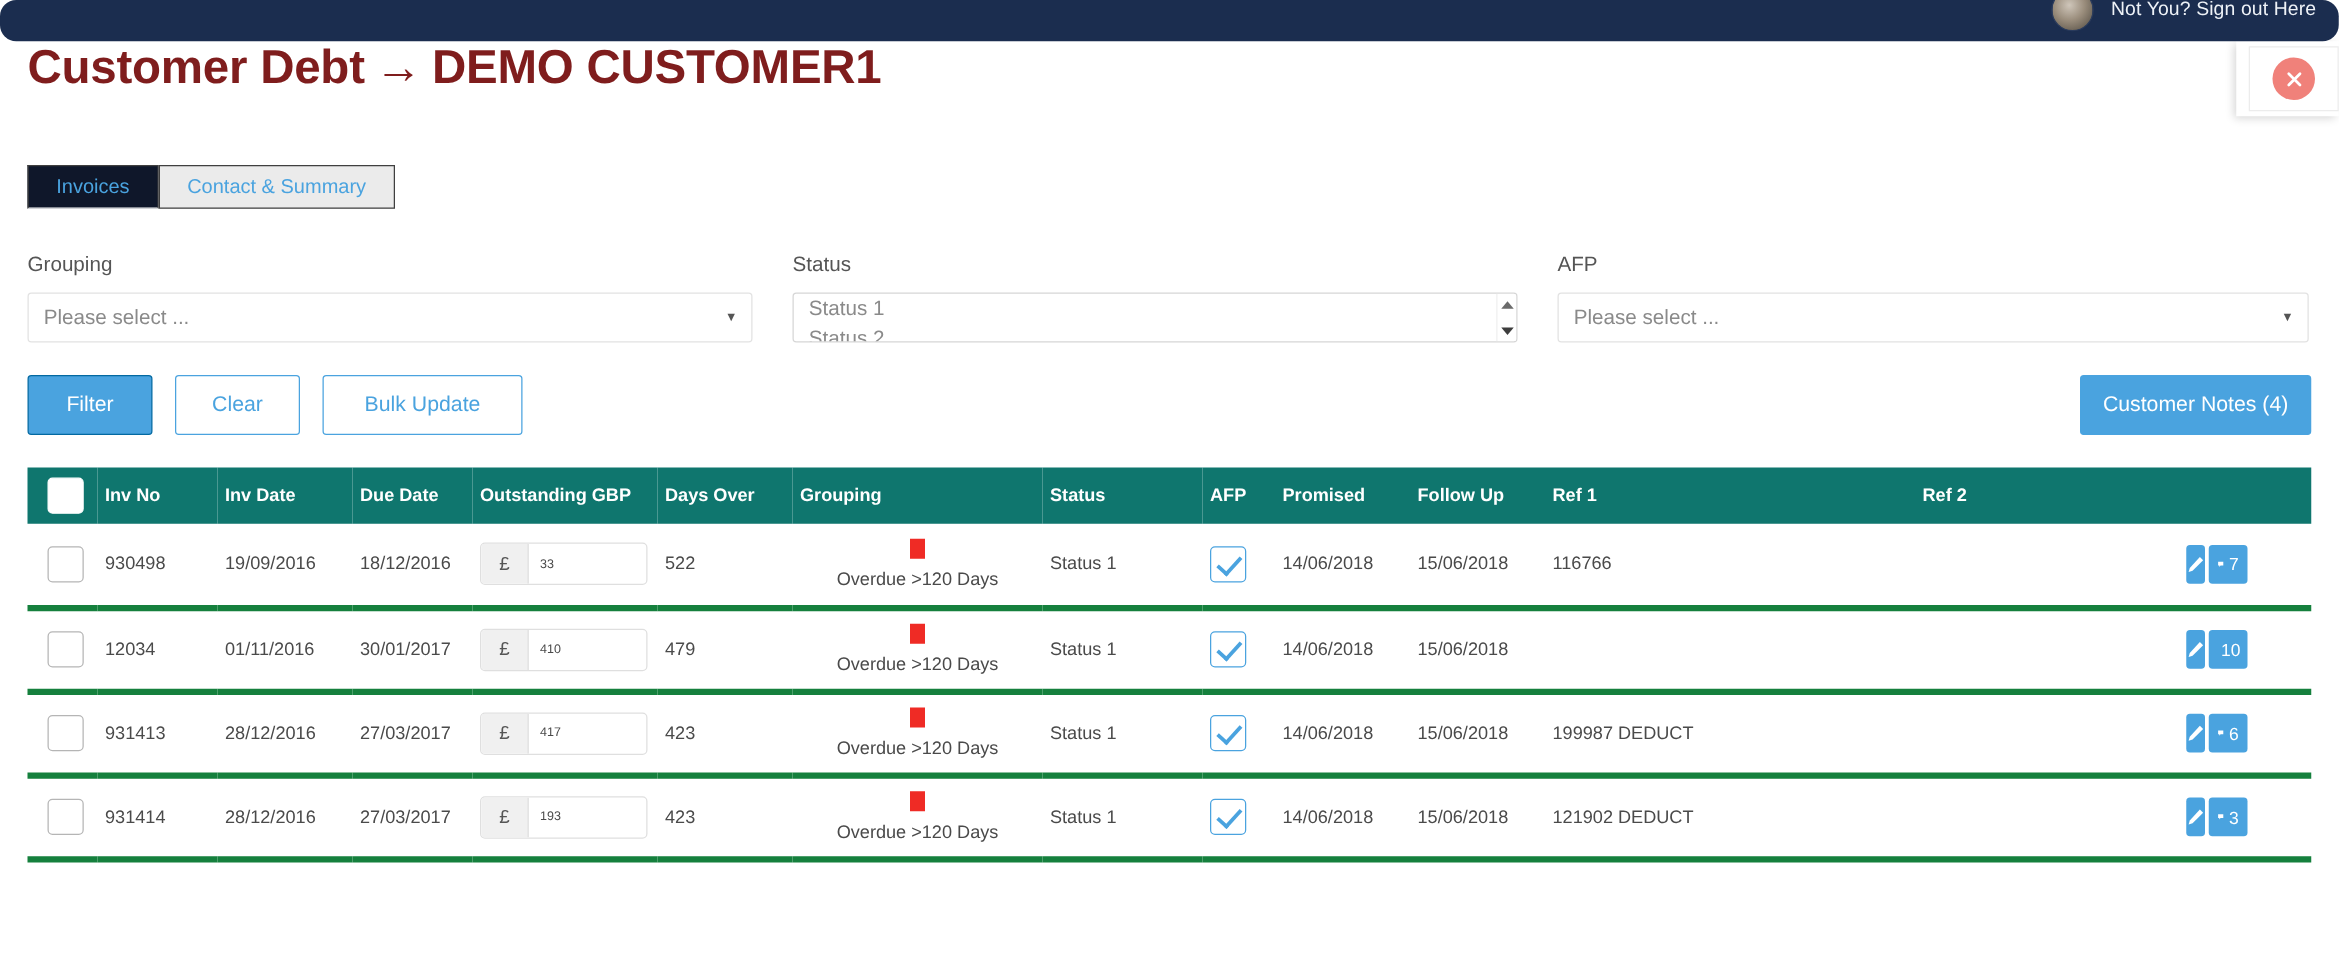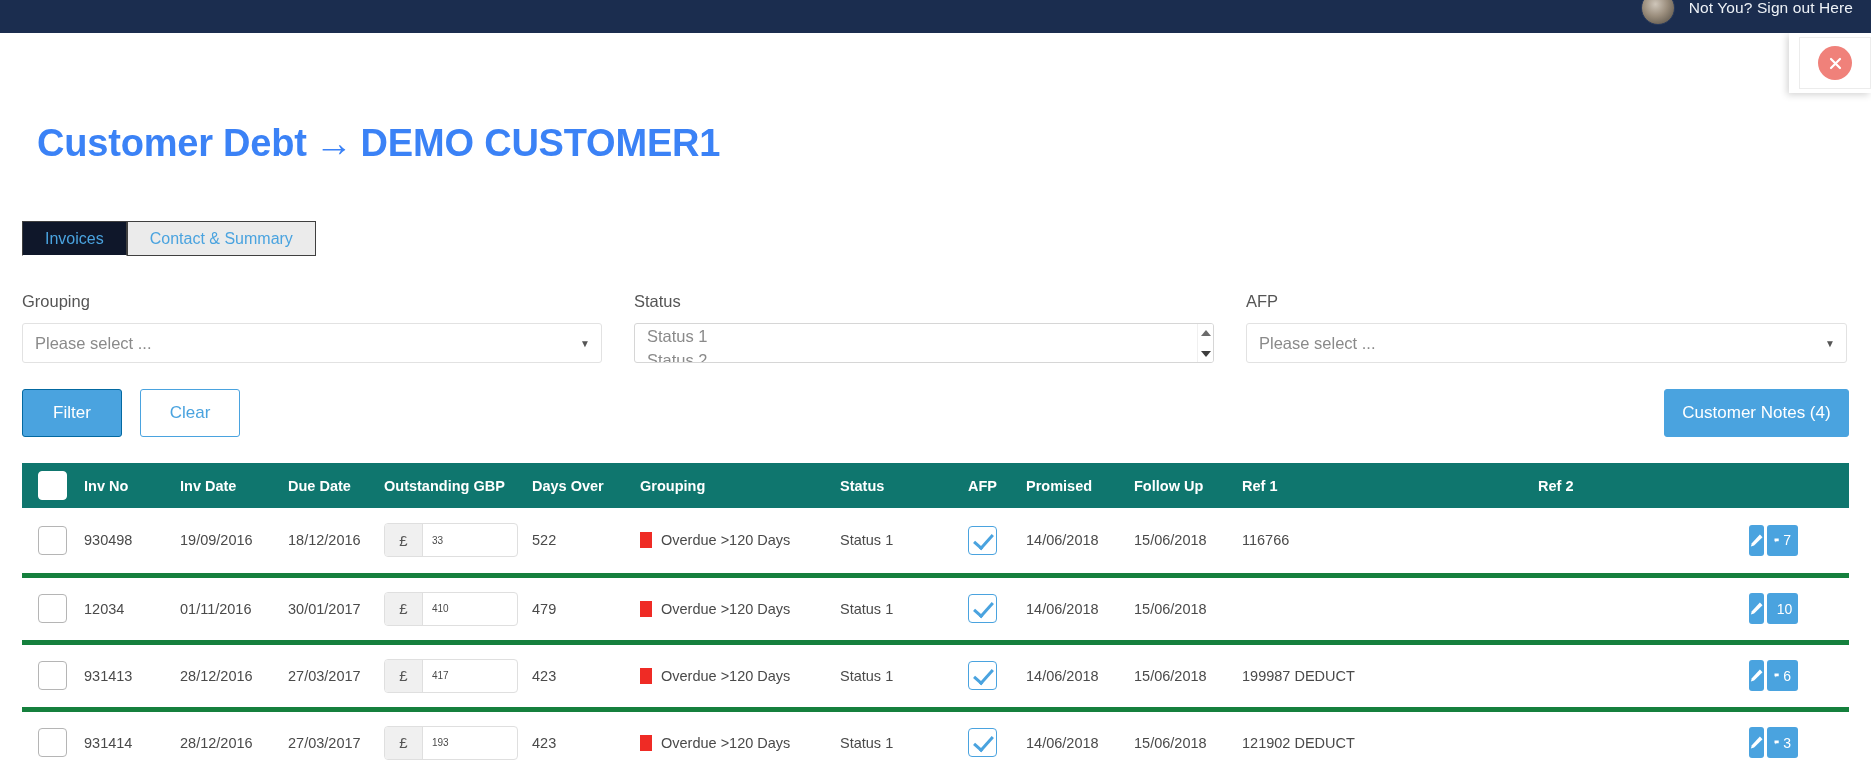--- a/index.html
+++ b/index.html
@@ -10,20 +10,21 @@
     background: #ffffff;
     font-family: "Liberation Sans", sans-serif;
   }
 
   
   .navbar {
     position: absolute; top: 0; left: 0;
     width: 1871px; height: 33px;
     background: #1b2d4f;
     z-index: 30;
+    border-radius: 13px;
   }
   .nav-user {
     position: absolute;
     right: 18px; top: -9px;
     display: flex; align-items: center; gap: 14px;
   }
   .avatar {
     width: 34px; height: 34px; border-radius: 50%;
     background: radial-gradient(circle at 42% 38%, #cfc6ba 0%, #9a8d7c 45%, #4c463d 100%);
     border: 1px solid #2a3b5c;
@@ -69,25 +70,24 @@
   .close-circle svg { display: block; }
 
   
   .content {
     position: absolute;
     top: 33px; left: 0;
     width: 1871px;
     padding: 0 22px;
   }
   .page-title {
-    margin: 15px;
-    padding-top: 74px;
+    margin: 0;
     font-size: 38px;
     font-weight: bold;
-    color: #3b82f6;
+    color: #7f1d1d;
     letter-spacing: -0.2px;
   }
   .page-title .arrow { font-weight: normal; padding: 0 8px; }
 
   
   .tabs {
     margin-top: 56px;
     display: flex;
     align-items: flex-end;
     height: 35px;
@@ -295,21 +295,21 @@
   }
   .money-val {
     flex: 1;
     display: flex; align-items: center;
     padding-left: 9px;
     font-size: 10px;
     color: #4a4a4a;
     cursor: text;
   }
 
-  .group-cell { display: flex; align-items: center; gap: 9px; white-space: nowrap; }
+  .group-cell { display: flex; align-items: center; gap: 9px; white-space: nowrap; flex-direction: column; }
   .swatch { width: 12px; height: 16px; background: #ef2b25; flex: 0 0 auto; }
 
   .row-actions {
     display: flex; justify-content: flex-end; gap: 3px; padding-right: 56px;
   }
   .act-btn {
     background: #4aa3df;
     border-radius: 3px;
     height: 31px;
     display: flex; align-items: center; justify-content: center;
@@ -379,20 +379,21 @@
         <span>Please select ...</span>
         <span class="select-caret">▼</span>
       </div>
     </div>
 
   </div>
 
   <div class="actions">
     <div class="btn btn-primary">Filter</div>
     <div class="btn btn-outline btn-clear">Clear</div>
+    <div class="btn btn-outline btn-bulk">Bulk Update</div>
     <div class="btn btn-notes">Customer Notes (4)</div>
   </div>
 
   <div class="table-wrap">
     <table class="grid">
       <colgroup>
         <col class="col-chk">
           <col class="col-inv">
           <col class="col-idate">
           <col class="col-ddate">

